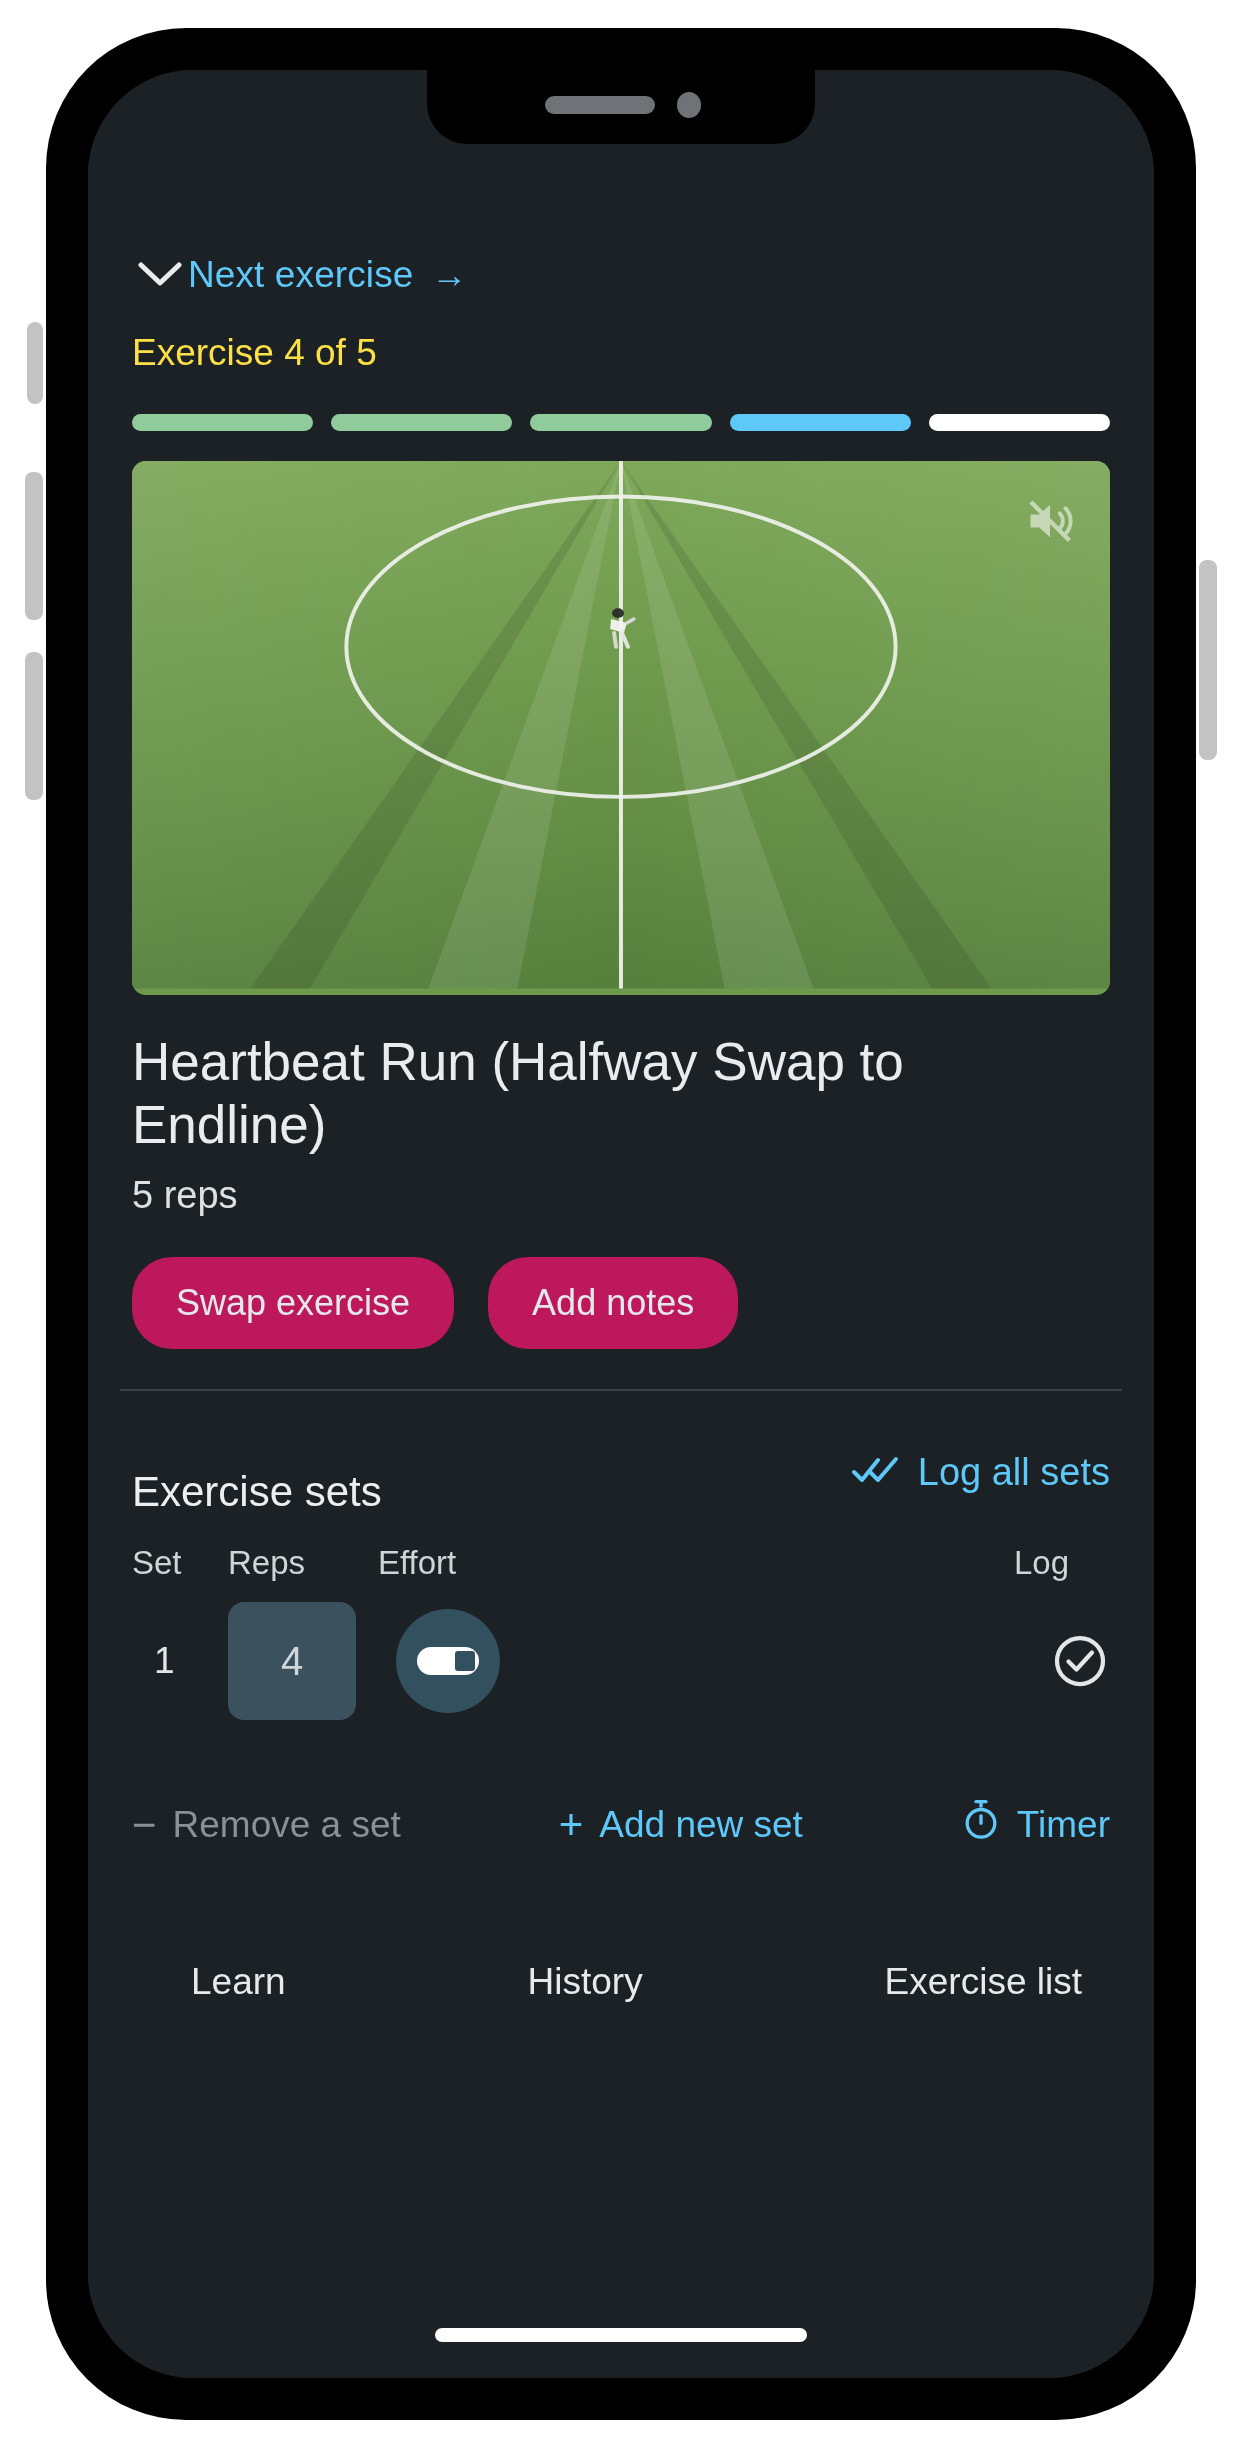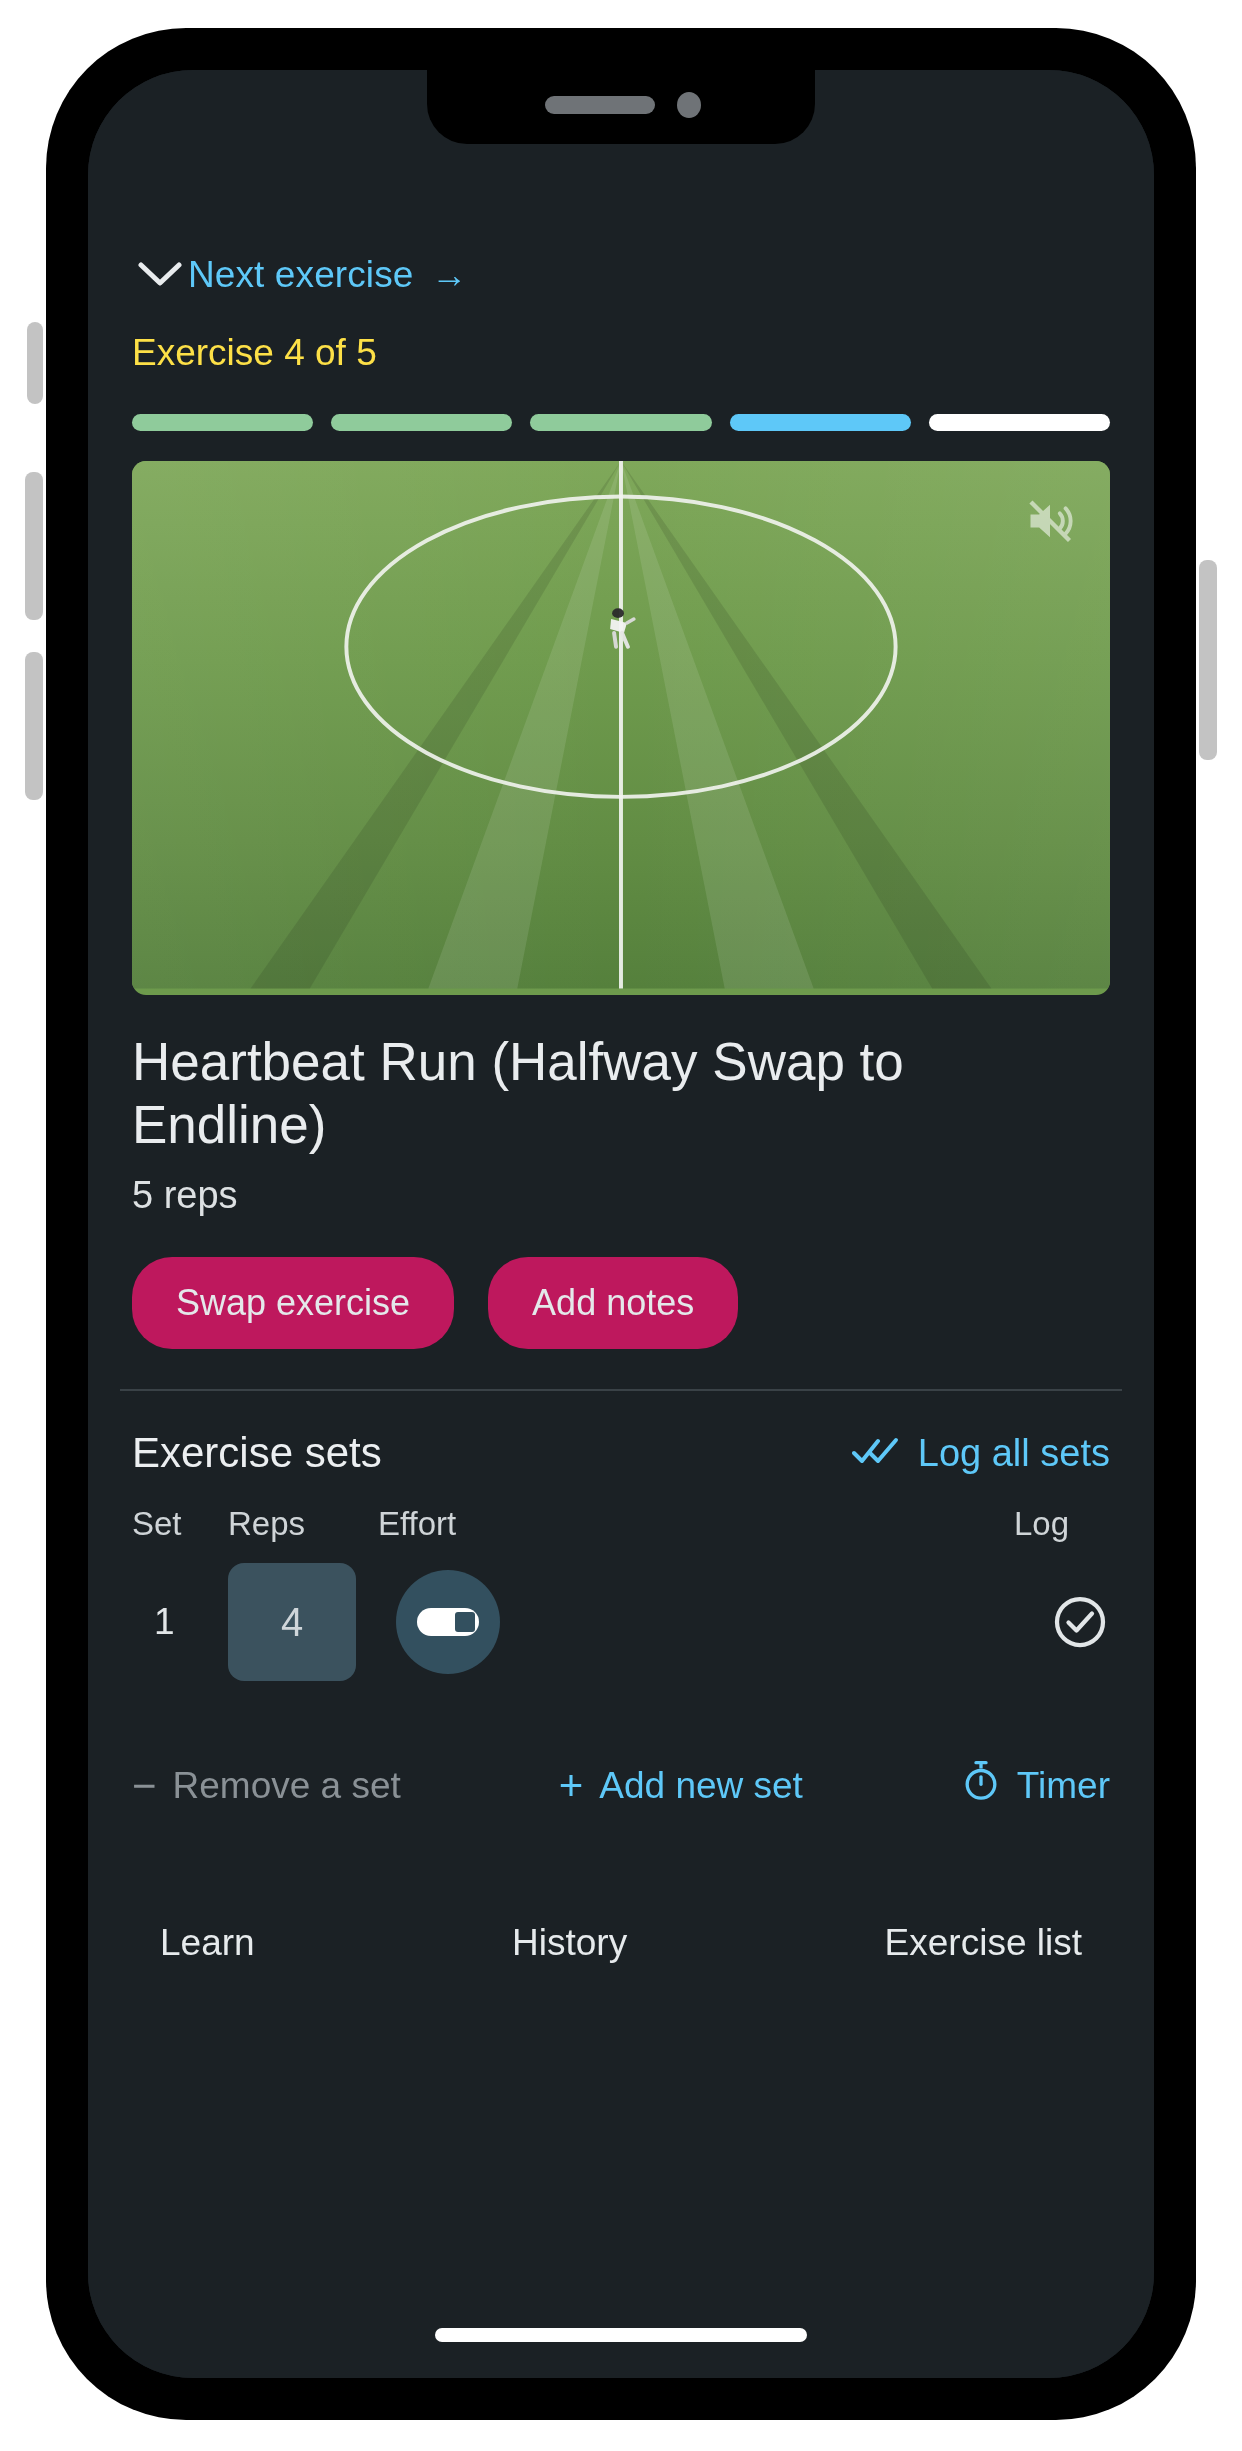--- a/index.html
+++ b/index.html
@@ -176,21 +176,21 @@
     margin: 40px 32px 0 32px;
     height: 2px;
     background: #3a4247;
   }
 
   
   .sets-head {
     display: flex; align-items: center; justify-content: space-between;
     padding: 38px 44px 0 44px;
   }
-  .sets-title { font-size: 42px; color: #eceff1; }
+  .sets-title { font-size: 42px; color: #eceff1; margin-top: 39px; }
   .log-all {
     display: flex; align-items: flex-end; gap: 18px;
     color: #5ec8f8; font-size: 38px; cursor: pointer;
   }
 
   .sets-table { padding: 28px 44px 0 44px; }
   .row-head, .row-set {
     display: grid;
     grid-template-columns: 96px 150px 170px 1fr 96px;
     align-items: center;
@@ -243,20 +243,21 @@
     display: flex; align-items: center; gap: 16px;
     font-size: 37px; color: #5ec8f8; cursor: pointer;
   }
   .action.disabled { color: #8a9196; }
   .action .sym { font-size: 42px; line-height: 1; }
 
   
   .bottom-nav {
     display: flex; align-items: center; justify-content: space-between;
     padding: 110px 72px 0 72px;
+    margin-left: 31px;
   }
   .nav-item { font-size: 37px; color: #e6eaec; cursor: pointer; }
 
   .home-indicator {
     position: absolute;
     left: 50%; bottom: 36px;
     transform: translateX(-50%);
     width: 372px; height: 14px;
     background: #ffffff;
     border-radius: 8px;

